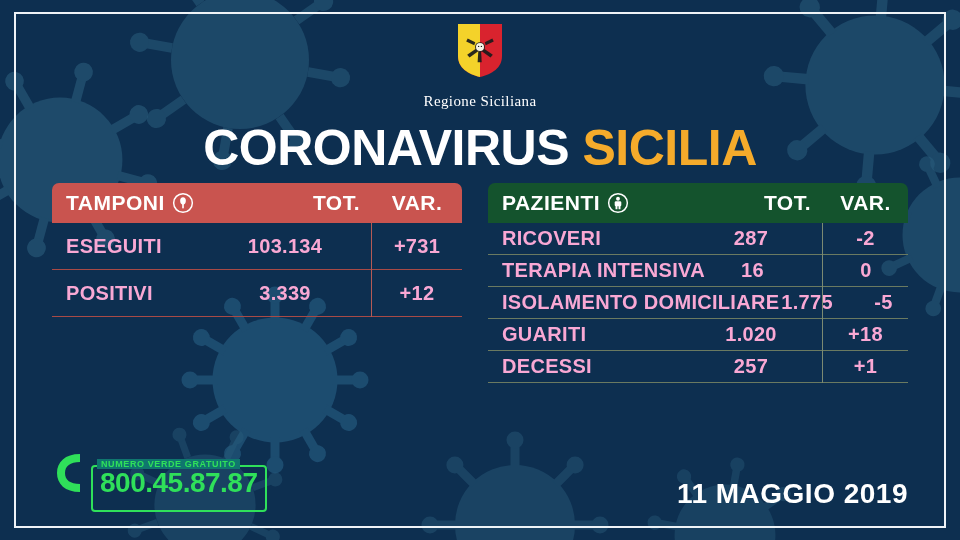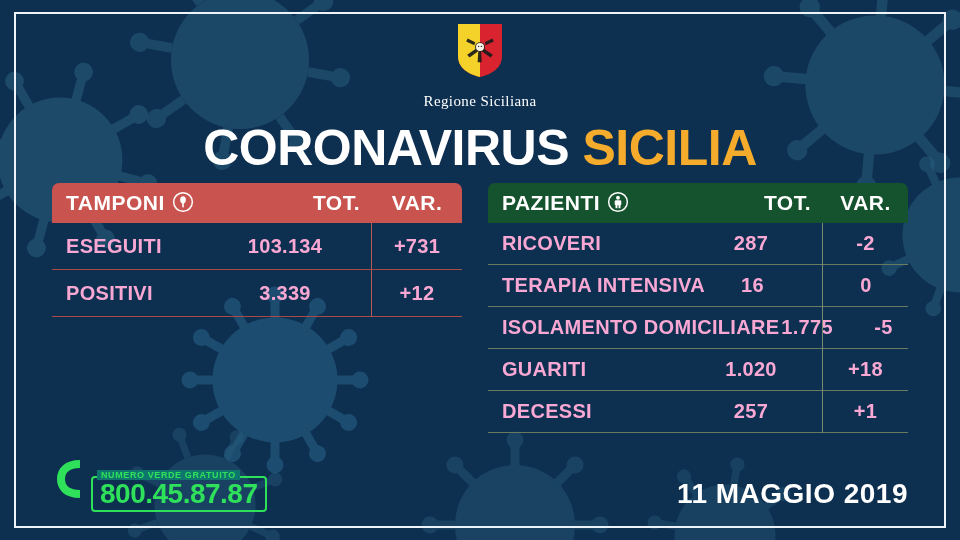--- a/index.html
+++ b/index.html
@@ -65,21 +65,21 @@
     height:40px;
     border-radius:7px 7px 0 0;
     color:#ffffff;
     font-size:21px;
     font-weight:bold;
     letter-spacing:0.5px;
   }
   .thead.red   { background:#c9544f; }
   .thead.green { background:#14532d; }
 
-  .th-label { padding-left:14px; display:flex; align-items:flex-start; gap:7px; }
+  .th-label { padding-left:14px; display:flex; align-items:center; gap:7px; }
   .th-spacer { flex:1; }
   .th-tot { text-align:right; padding-right:12px; }
   .th-var { text-align:center; }
 
   .trow {
     display:flex;
     align-items:center;
     color:#f9a8d4;
     font-size:20px;
     font-weight:bold;
@@ -94,21 +94,21 @@
   .table.left .th-var, .table.left .td-var { width:90px; }
   .table.left .trow { height:47px; border-bottom:1px solid #a84a46; }
   .table.left .trow:last-child { border-bottom:1px solid #a84a46; }
   .table.left .vline {
     position:absolute; top:0; bottom:0; width:1px; background:#b55a55;
   }
 
   
   .table.right .th-tot, .table.right .td-tot { width:120px; }
   .table.right .th-var, .table.right .td-var { width:85px; }
-  .table.right .trow { height:42px; border-bottom:1px solid #6a7a61; }
+  .table.right .trow { height:32px; border-bottom:1px solid #6a7a61; }
   .table.right .vline {
     position:absolute; top:0; bottom:0; width:1px; background:#7b8a72;
   }
 
   .tbody { position:relative; }
 
   
   #green-number {
     position:absolute;
     left:55px; bottom:28px;
@@ -122,21 +122,21 @@
     color:#2fe05a;
     font-size:9px;
     font-weight:bold;
     letter-spacing:0.6px;
     margin-left:6px;
     margin-bottom:1px;
   }
   #green-number-box {
     border:2px solid #2fe05a;
     border-radius:4px;
-    padding:1px 7px 2px 7px;
+    padding:1px 7px 13px 7px;
   }
   #green-number-value {
     color:#2fe05a;
     font-size:28px;
     font-weight:bold;
     letter-spacing:-0.5px;
     line-height:1.05;
   }
   
   #numero-verde-label {

